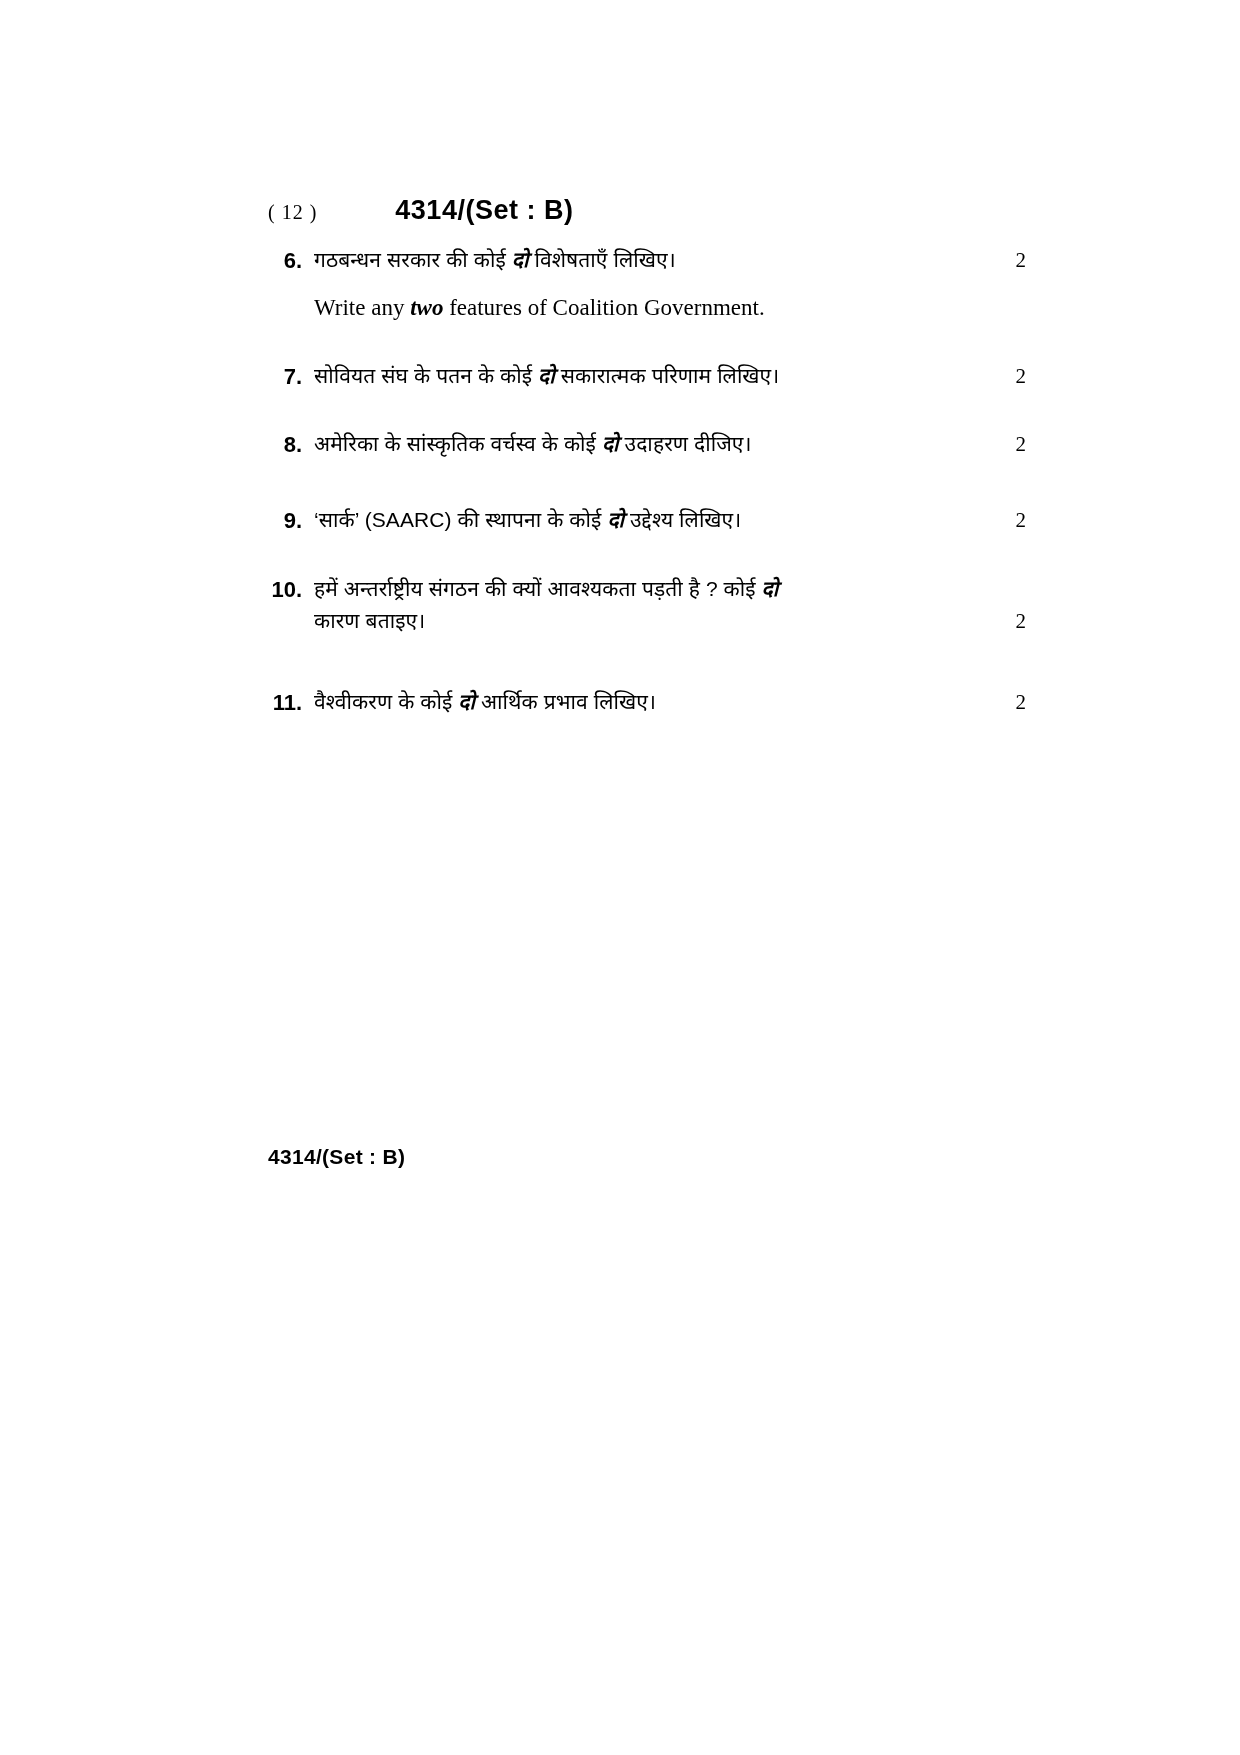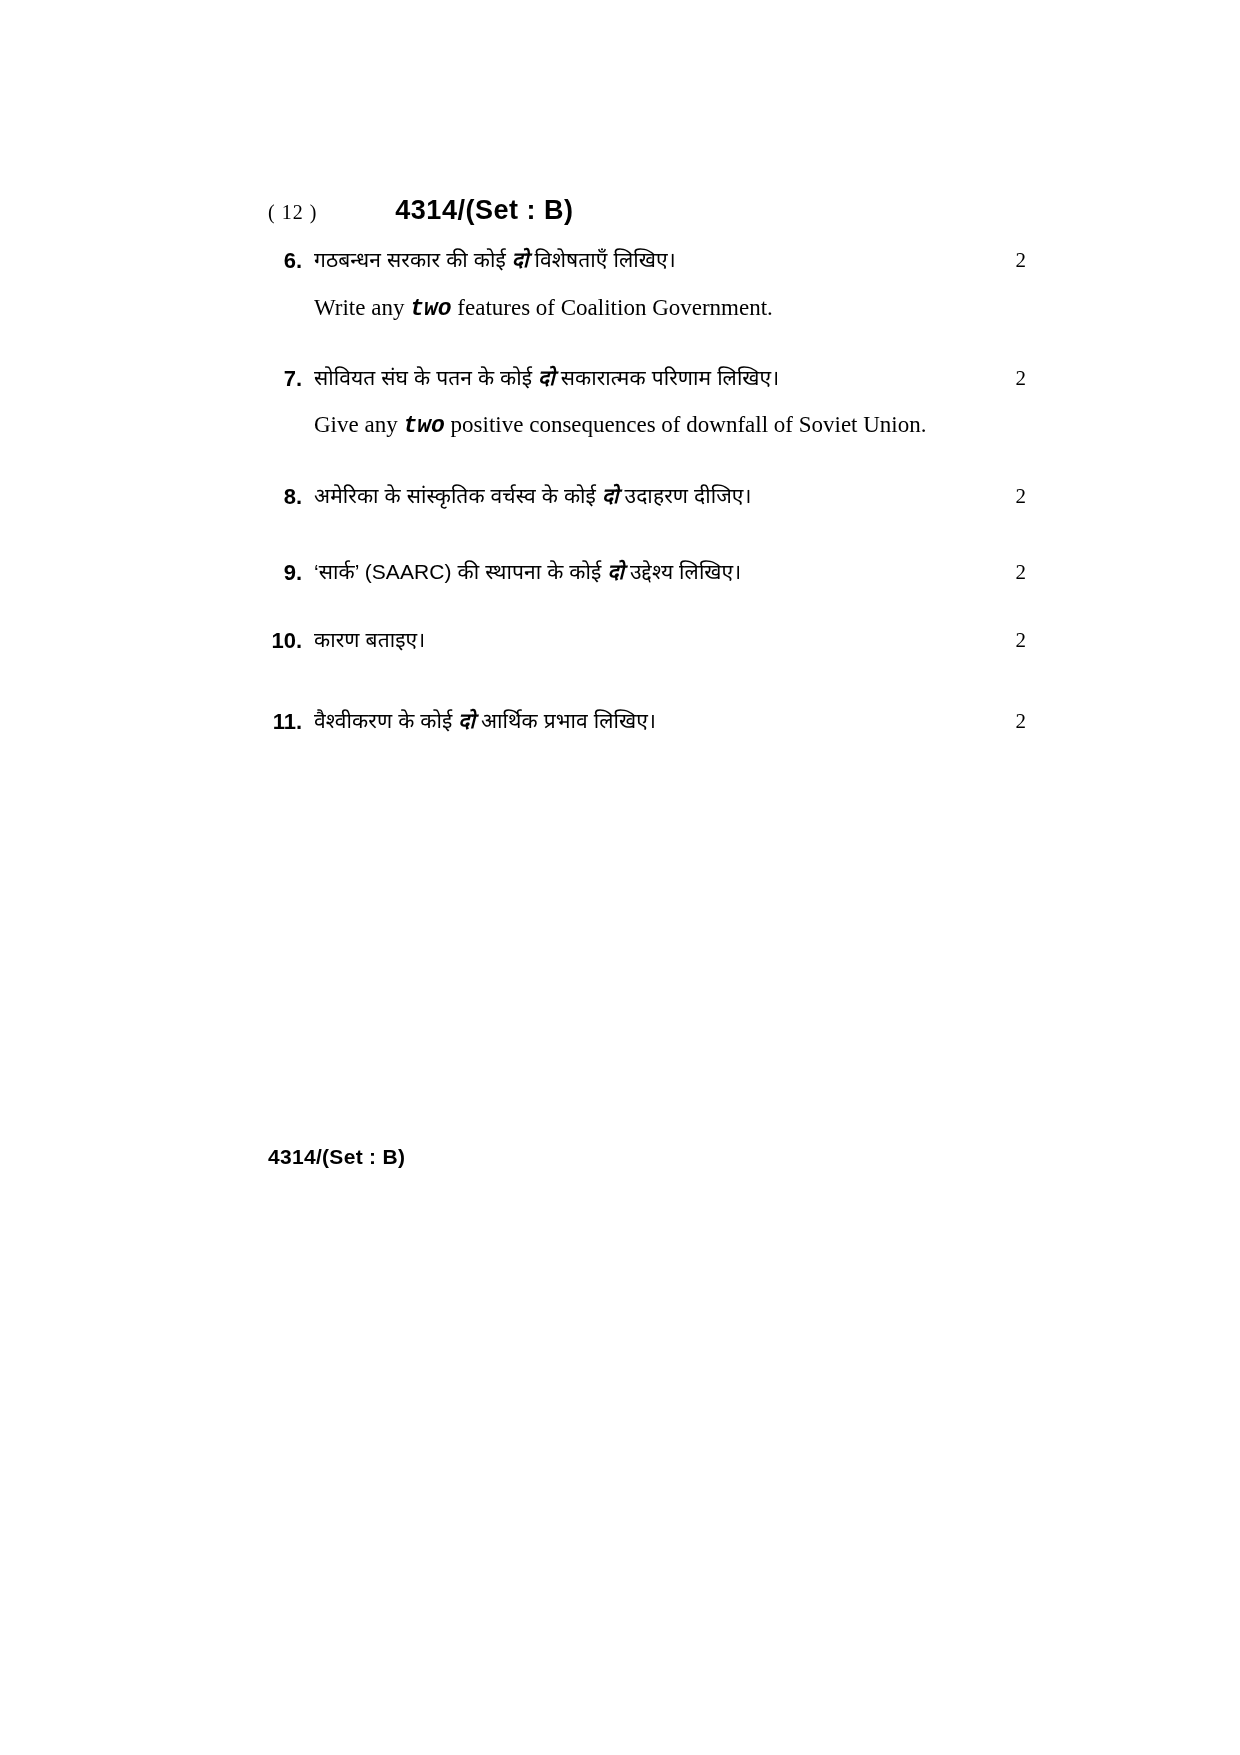--- a/index.html
+++ b/index.html
@@ -87,21 +87,20 @@
     font-family: "Liberation Serif", serif;
     font-size: 23px;
     line-height: 1.62;
     text-align: justify;
     margin-top: 12px;
   }
   .eng.nojust { text-align: left; }
   .eng .two {
     font-weight: bold;
     font-style: italic;
-    font-family: Liberation Mono, monospace;
   }
   .marks-inline {
     position: absolute;
     right: -76px;
     top: 0;
     font-family: "Liberation Serif", serif;
     font-size: 21px;
   }
   .marks-second {
     position: absolute;
@@ -151,23 +150,20 @@
     <div class="gap-md"></div>
 
     <div class="q">
       <div class="q-row">
         <div class="q-num">7.</div>
         <div class="q-body">
           <div class="hindi">
             <span>सोवियत संघ के पतन के कोई </span><span class="do">दो</span><span> सकारात्मक परिणाम लिखिए।</span>
             <span class="marks-inline">2</span>
           </div>
-          <div class="eng">
-            <span>Give any </span><span class="two">two</span><span> positive consequences of downfall of Soviet Union.</span>
-          </div>
         </div>
       </div>
     </div>
 
     <div class="gap-md"></div>
 
     <div class="q">
       <div class="q-row">
         <div class="q-num">8.</div>
         <div class="q-body">
@@ -193,20 +189,23 @@
         </div>
       </div>
     </div>
 
     <div class="gap-md"></div>
 
     <div class="q">
       <div class="q-row">
         <div class="q-num">10.</div>
         <div class="q-body">
+          <div class="hindi">
+            <span>हमें अन्तर्राष्ट्रीय संगठन की क्यों आवश्यकता पड़ती है ? कोई </span><span class="do">दो</span>
+          </div>
           <div class="hindi" style="position:relative;">
             <span>कारण बताइए।</span>
             <span class="marks-second">2</span>
           </div>
           <div class="gap-sm"></div>
         </div>
       </div>
     </div>
 
     <div class="gap-md"></div>

